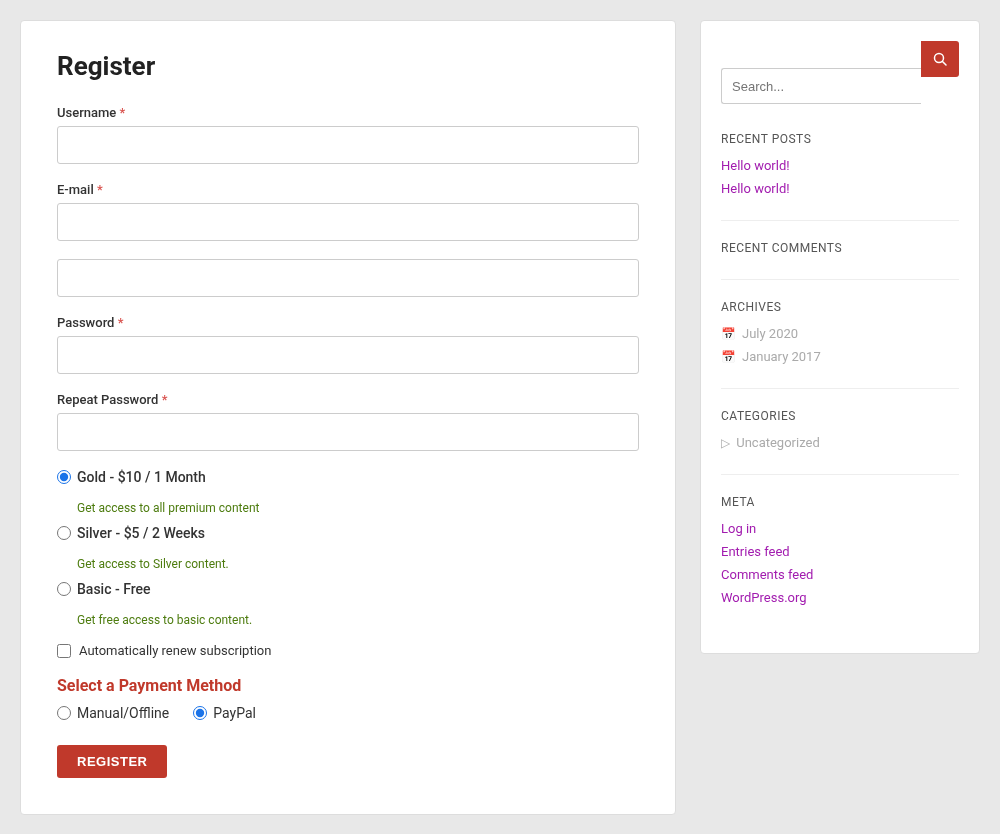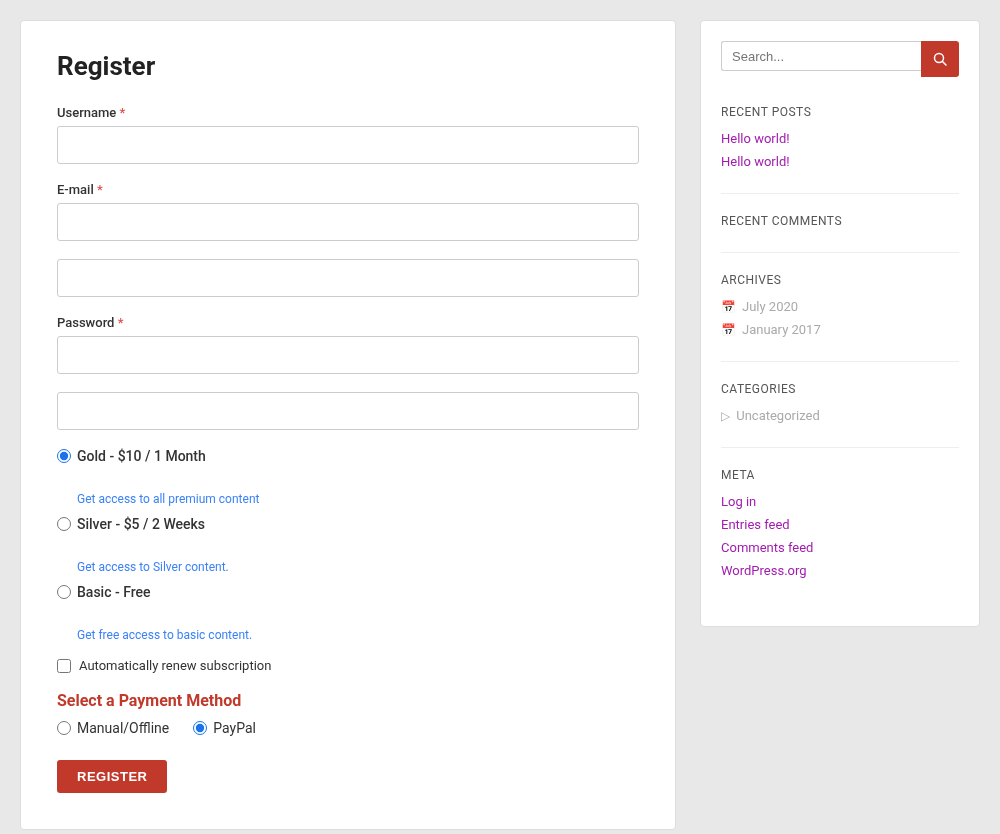--- a/index.html
+++ b/index.html
@@ -56,35 +56,34 @@
       outline: none;
     }
     
     .plan-option {
       margin-bottom: 10px;
     }
     .plan-option label {
       display: flex;
       flex-direction: column;
       cursor: pointer;
-      gap: 28px;
     }
     .plan-title-row {
       display: flex;
       align-items: center;
       gap: 6px;
       font-size: 14px;
       font-weight: 500;
       color: #333;
     }
     .plan-description {
       font-size: 12px;
-      color: #3b82f6;
+      color: #4d7c0f;
       margin-left: 20px;
-      margin-top: 0;
+      margin-top: 16px;
     }
     .plan-option input[type="radio"] {
       accent-color: #1a73e8;
       width: 14px;
       height: 14px;
       cursor: pointer;
     }
     
     .checkbox-group {
       display: flex;
@@ -151,28 +150,29 @@
       padding: 20px 20px 24px 20px;
       flex: 0 0 280px;
       width: 280px;
     }
     .search-row {
       display: flex;
       margin-bottom: 28px;
     }
     .search-input {
       flex: 1;
-      height: 30px;
+      height: 36px;
       border: 1px solid #ccc;
       border-right: none;
       border-radius: 3px 0 0 3px;
       padding: 6px 10px;
       font-size: 13px;
       color: #999;
       outline: none;
+      margin-top: 27px;
     }
     .search-btn {
       background: #c0392b;
       border: none;
       border-radius: 0 3px 3px 0;
       width: 38px;
       height: 36px;
       display: flex;
       align-items: center;
       justify-content: center;
@@ -265,20 +265,23 @@
     
     <div class="form-group">
       <label class="form-label">
         <span>Password</span> <span class="required">*</span>
       </label>
       <input type="password" class="form-input" style="">
     </div>
 
     
     <div class="form-group">
+      <label class="form-label">
+        <span>Repeat Password</span> <span class="required">*</span>
+      </label>
       <input type="password" class="form-input" style="">
     </div>
 
     
     <div class="plan-option">
       <label style="cursor:pointer">
         <div class="plan-title-row">
           <input type="radio" name="plan" checked="" style="">
           <span>Gold - $10 / 1 Month</span>
         </div>

